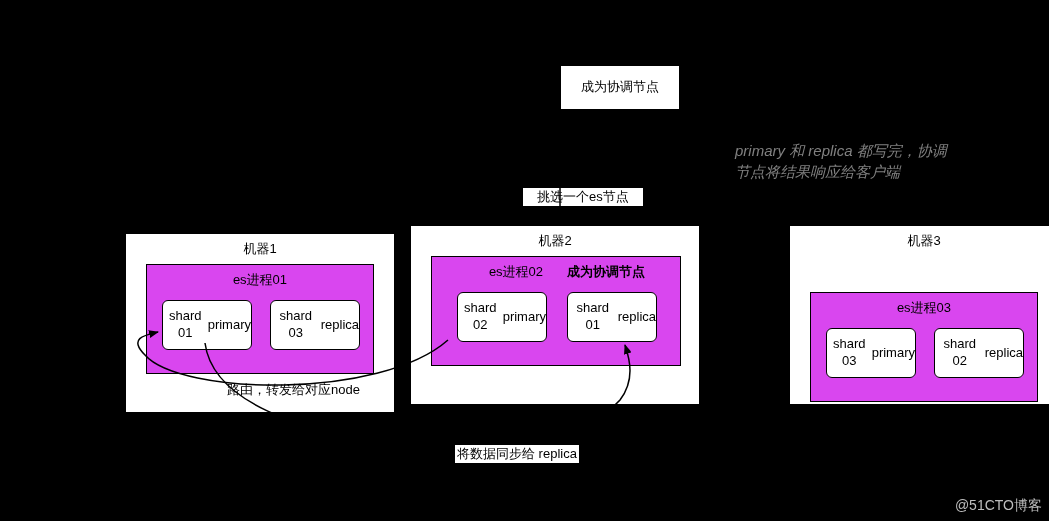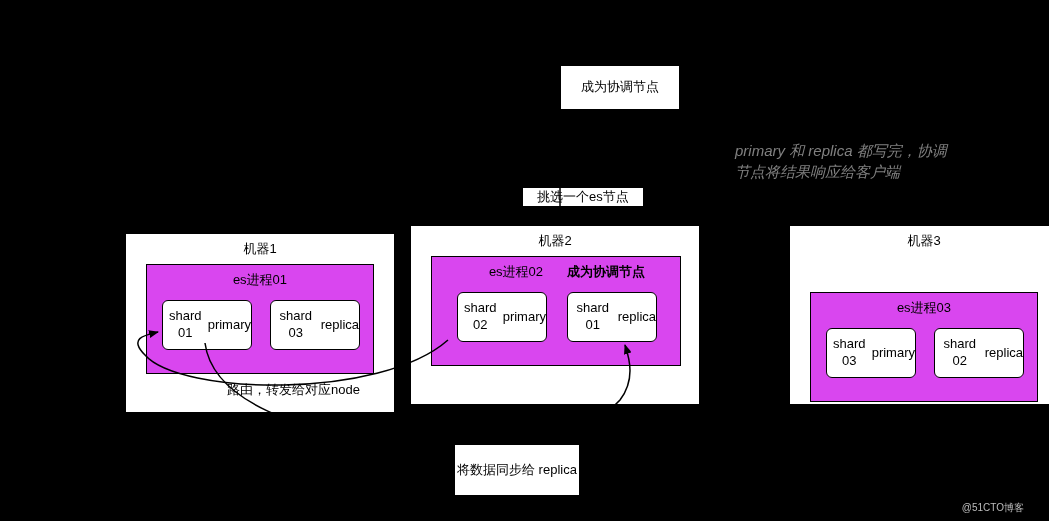--- a/index.html
+++ b/index.html
@@ -52,24 +52,24 @@
     justify-content: center;
     line-height: 1.3;
   }
   .coord {
     position: absolute;
     font-weight: bold;
     font-size: 13px;
   }
   .watermark {
     position: absolute;
-    right: 25px;
+    right: 7px;
     bottom: 6px;
     color: #bdbdbd;
-    font-size: 10px;
+    font-size: 14px;
   }
   svg.arrows {
     position: absolute;
     left: 0; top: 0;
     width: 1049px; height: 521px;
     pointer-events: none;
   }
 </style>
 </head>
 <body>
@@ -126,21 +126,21 @@
     </div>
     <div class="shard" style="left:123px; top:35px; width:90px; height:50px;">
       <span>shard 02</span>
       <span>replica</span>
     </div>
   </div>
 </div>
 
 <div class="label" style="left:225px; top:381px; background:#fff; padding:0 2px;">路由，转发给对应node</div>
 
-<div class="label" style="left:455px; top:445px; background:#fff; padding:16px 2px;">将数据同步给 replica</div>
+<div class="label" style="left:455px; top:445px; background:#fff; padding:0 2px;">将数据同步给 replica</div>
 
 <div class="watermark">@51CTO博客</div>
 
 <svg class="arrows">
   <defs>
     <marker id="arrowhead" markerWidth="10" markerHeight="8" refX="9" refY="4" orient="auto" markerUnits="userSpaceOnUse">
       <path d="M0,0 L10,4 L0,8 Z" fill="#000"></path>
     </marker>
   </defs>
 

